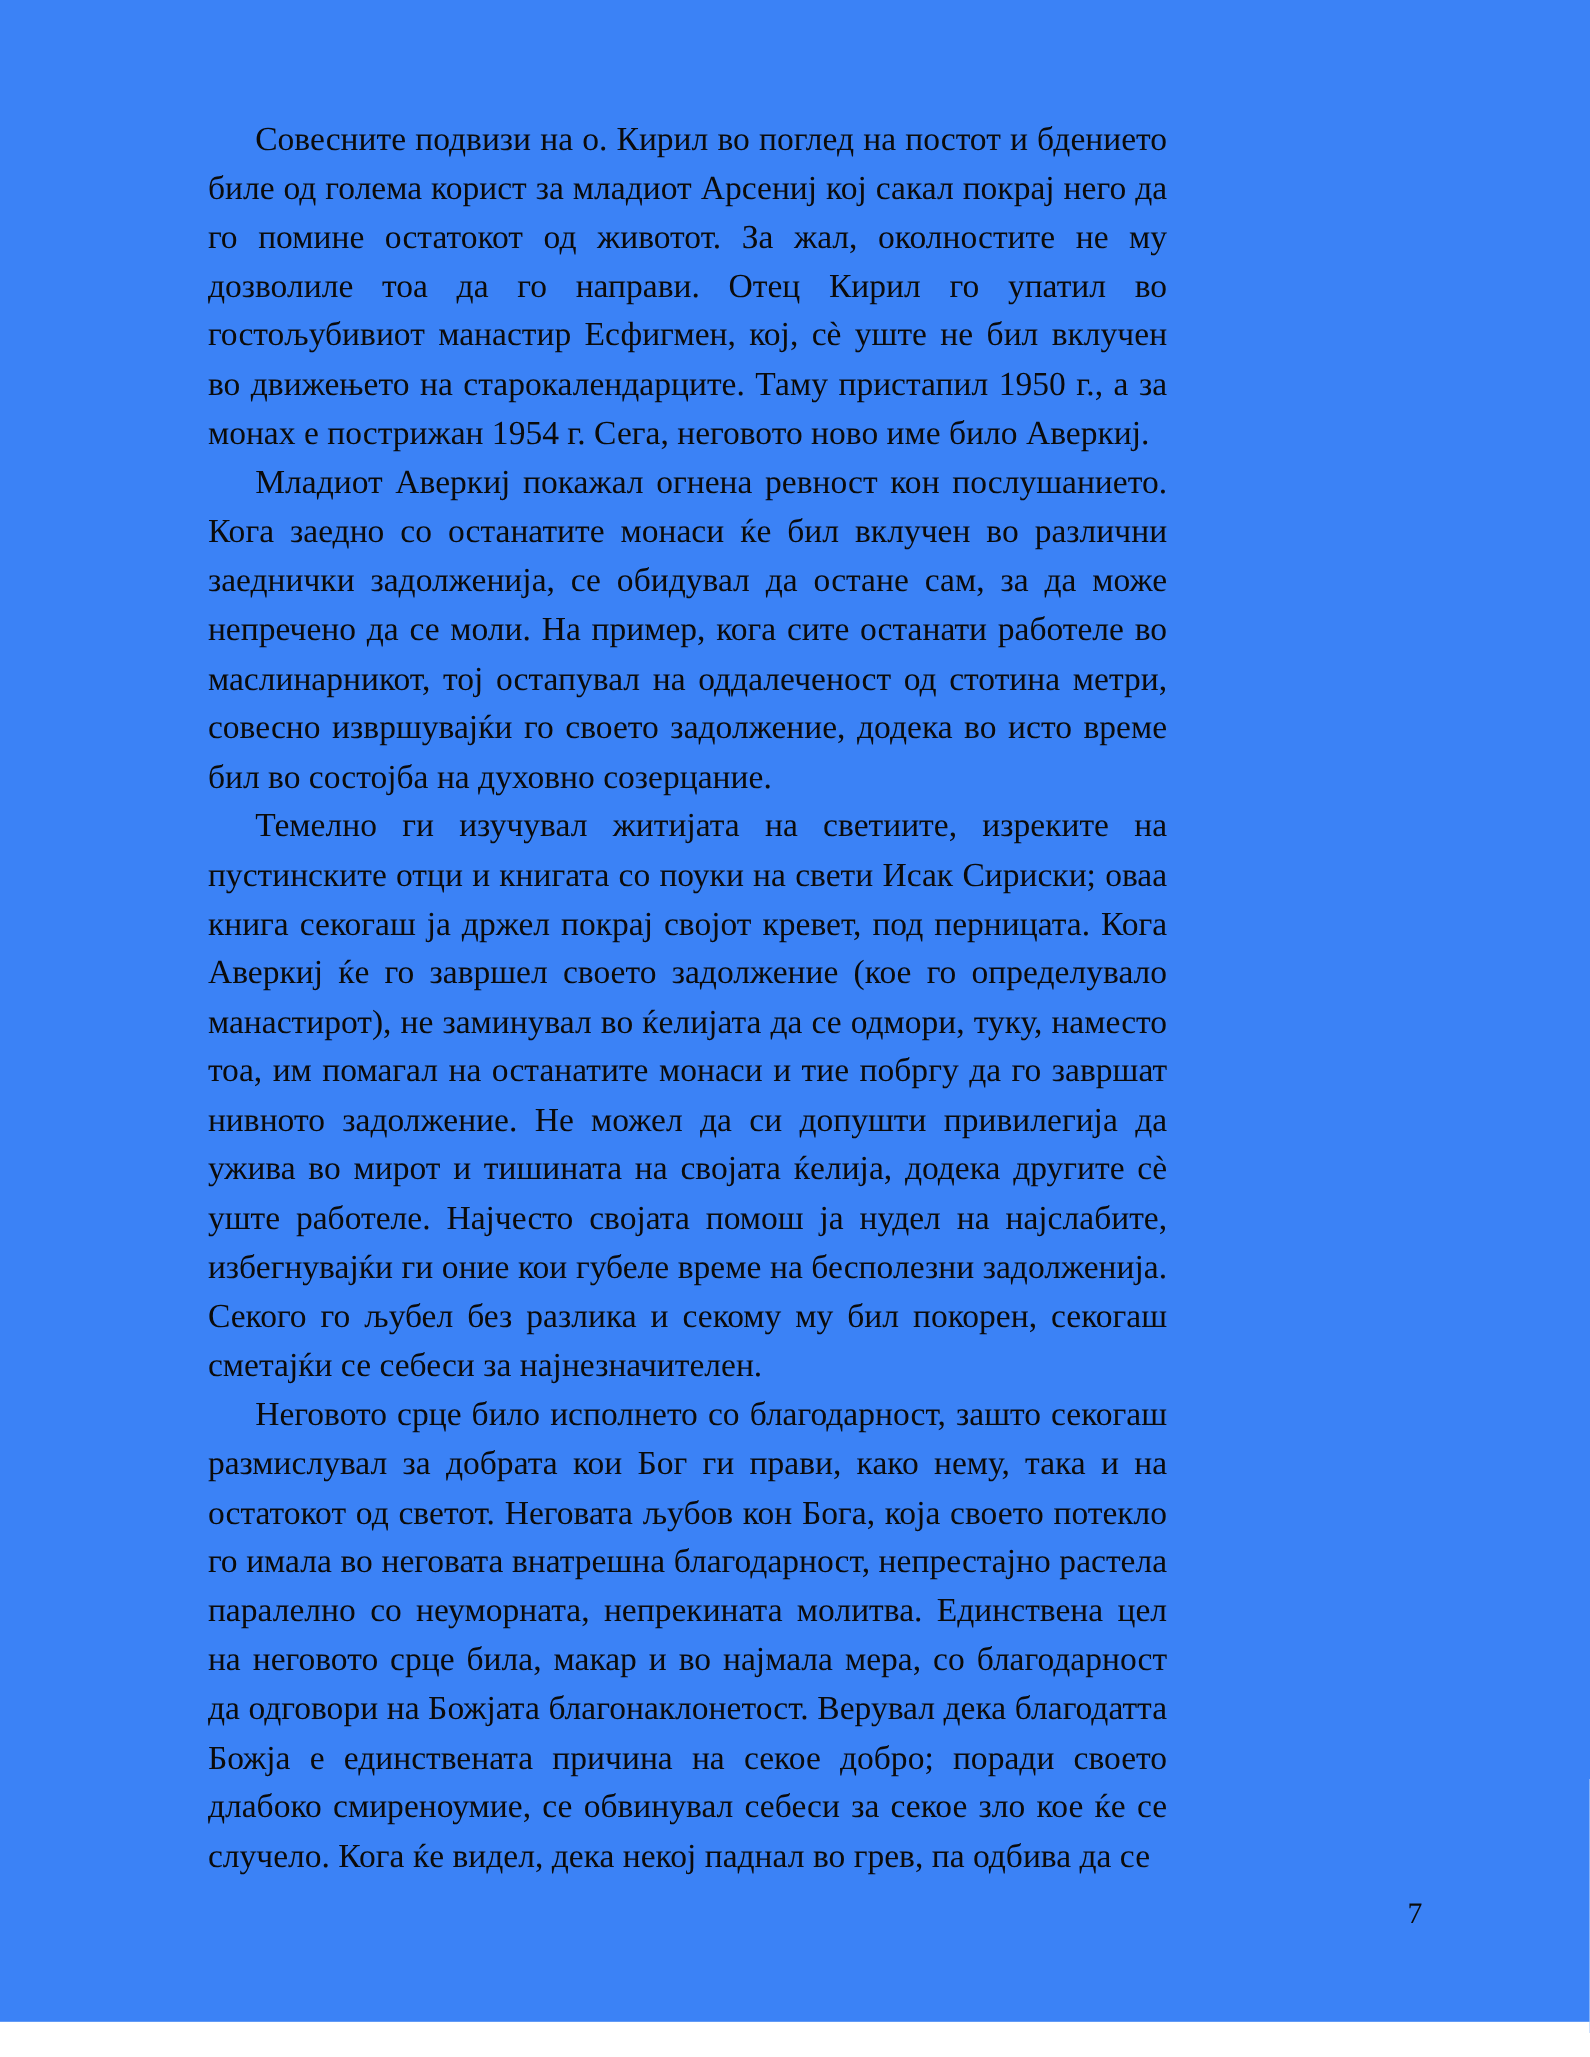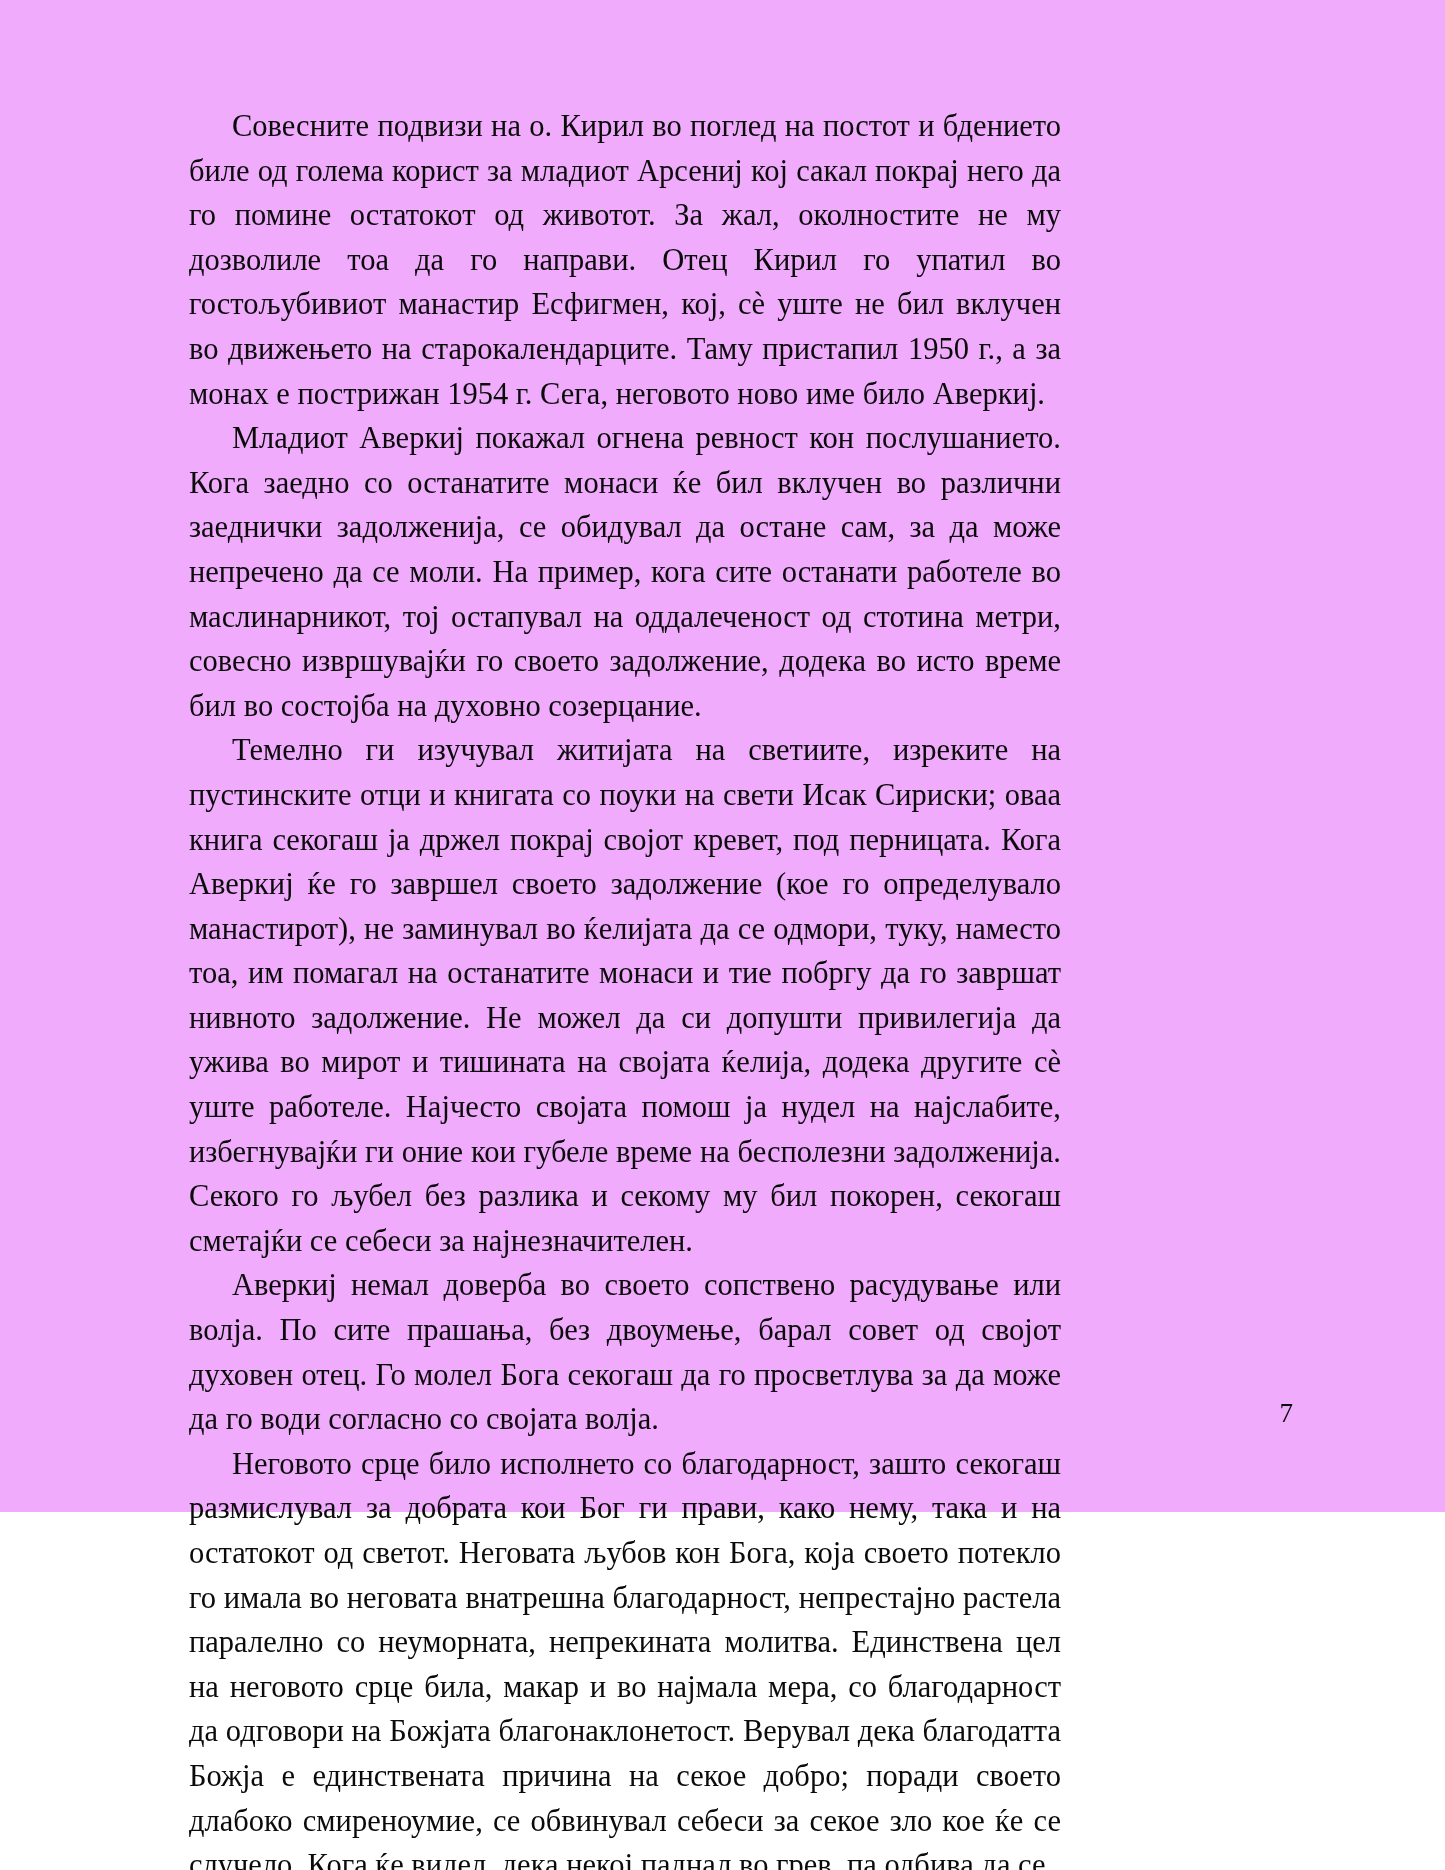--- a/index.html
+++ b/index.html
@@ -13,22 +13,22 @@
     font-family: "Liberation Serif", "DejaVu Serif", serif;
     color: #000000;
     overflow: hidden;
     position: relative;
   }
   .page {
     position: absolute;
     top: 0;
     left: 0;
     width: 1445px;
-    height: 1512px;
-    background: #f0abfc;
+    height: 1838px;
+    background: #3b82f6;
   }
   .text-block {
     position: absolute;
     left: 189px;
     top: 104px;
     width: 872px;
     font-size: 30.5px;
     line-height: 44.6px;
     text-align: justify;
     text-justify: inter-word;
@@ -55,19 +55,18 @@
 </style>
 </head>
 <body>
 
 <div class="page">
 
   <div class="text-block">
     <p>Совесните подвизи на о. Кирил во поглед на постот и бдението биле од голема корист за младиот Арсениј кој сакал покрај него да го помине остатокот од животот. За жал, околностите не му дозволиле тоа да го направи. Отец Кирил го упатил во гостољубивиот манастир Есфигмен, кој, сѐ уште не бил вклучен во движењето на старокалендарците. Таму пристапил 1950 г., а за монах е пострижан 1954 г. Сега, неговото ново име било Аверкиј.</p>
     <p>Младиот Аверкиј покажал огнена ревност кон послушанието. Кога заедно со останатите монаси ќе бил вклучен во различни заеднички задолженија, се обидувал да остане сам, за да може непречено да се моли. На пример, кога сите останати работеле во маслинарникот, тој остапувал на оддалеченост од стотина метри, совесно извршувајќи го своето задолжение, додека во исто време бил во состојба на духовно созерцание.</p>
     <p>Темелно ги изучувал житијата на светиите, изреките на пустинските отци и книгата со поуки на свети Исак Сириски; оваа книга секогаш ја држел покрај својот кревет, под перницата. Кога Аверкиј ќе го завршел своето задолжение (кое го определувало манастирот), не заминувал во ќелијата да се одмори, туку, наместо тоа, им помагал на останатите монаси и тие побргу да го завршат нивното задолжение. Не можел да си допушти привилегија да ужива во мирот и тишината на својата ќелија, додека другите сѐ уште работеле. Најчесто својата помош ја нудел на најслабите, избегнувајќи ги оние кои губеле време на бесполезни задолженија. Секого го љубел без разлика и секому му бил покорен, секогаш сметајќи се себеси за најнезначителен.</p>
-    <p>Аверкиј немал доверба во своето сопствено расудување или волја. По сите прашања, без двоумење, барал совет од својот духовен отец. Го молел Бога секогаш да го просветлува за да може да го води согласно со својата волја.</p>
     <p>Неговото срце било исполнето со благодарност, зашто секогаш размислувал за добрата кои Бог ги прави, како нему, така и на остатокот од светот. Неговата љубов кон Бога, која своето потекло го имала во неговата внатрешна благодарност, непрестајно растела паралелно со неуморната, непрекината молитва. Единствена цел на неговото срце била, макар и во најмала мера, со благодарност да одговори на Божјата благонаклонетост. Верувал дека благодатта Божја е единствената причина на секое добро; поради своето длабоко смиреноумие, се обвинувал себеси за секое зло кое ќе се случело. Кога ќе видел, дека некој паднал во грев, па одбива да се</p>
   </div>
 
   <div class="page-number">7</div>
 
 </div>
 
 </body></html>

